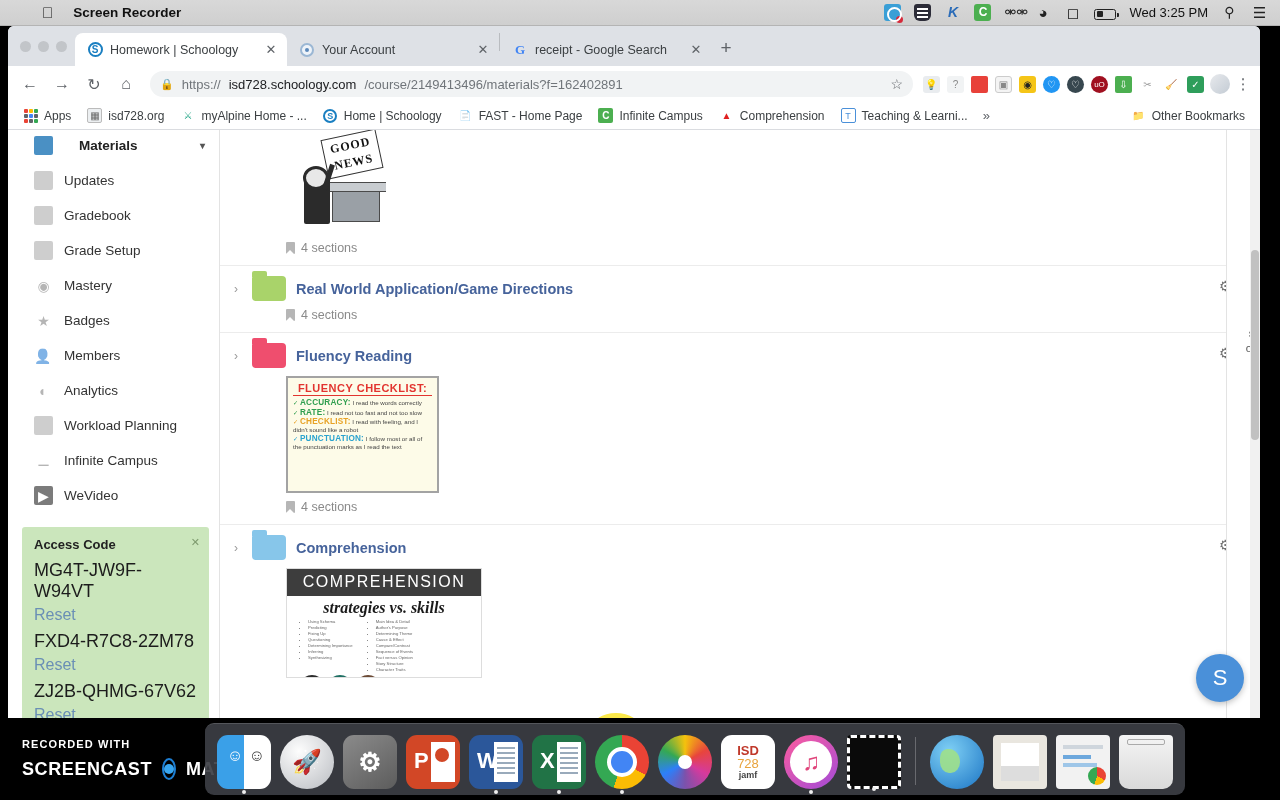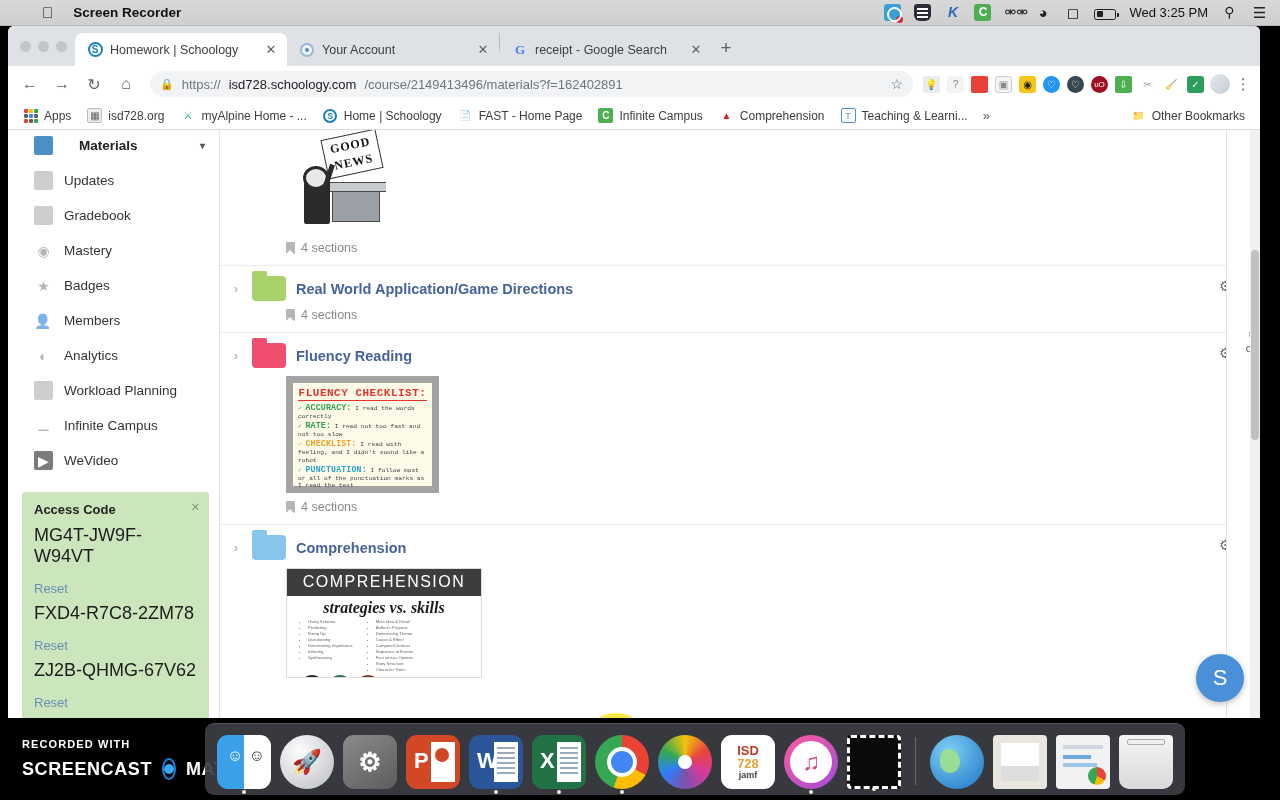--- a/index.html
+++ b/index.html
@@ -117,21 +117,21 @@
   .sb-ic.blue { background:#4a90c4; border-radius:2px; opacity:1; }
   .sb-ic.wevid { background:#6d6d6d; border-radius:2px; opacity:.9; color:#fff; }
 
   .access {
     margin: 14px 10px 0 14px; background: #cbe6bc; border-radius: 3px; padding: 10px 12px 12px 12px;
     position: relative;
   }
   .access h4 { font-size: 13px; color: #222; margin-bottom: 8px; }
   .access .closex { position: absolute; right: 9px; top: 9px; color: #7e9a6e; font-size: 11px; }
   .code { font-size: 18px; color: #1c1c1c; margin-top: 7px; }
-  .reset { font-size: 13px; color: #6a8fb5; margin-top: 14px; }
+  .reset { font-size: 16px; color: #6a8fb5; margin-top: 4px; }
 
   
   .main { flex: 1; position: relative; overflow: hidden; background: #fff; }
   .folder-row { border-bottom: 1px solid #ececec; padding: 10px 24px 10px 10px; position: relative; }
   .folder-head { display: flex; align-items: center; gap: 10px; }
   .arrow { color: #9a9a9a; font-size: 12px; width: 12px; text-align: center; flex: none; }
   .folder-ic { width: 34px; height: 25px; border-radius: 2px 4px 4px 4px; flex: none; position: relative; }
   .folder-ic::before { content: ""; position: absolute; left: 0; top: -5px; width: 15px; height: 6px; border-radius: 2px 2px 0 0; background: inherit; }
   .folder-title { font-size: 14.5px; font-weight: bold; color: #46639b; }
   .folder-desc { font-size: 13px; color: #333; margin: 5px 0 0 56px; }
@@ -146,21 +146,21 @@
   .gn { width: 100px; height: 104px; position: relative; overflow: hidden; }
   .gn-paper{position:absolute;left:38px;top:4px;width:56px;height:40px;background:#fff;border:1.5px solid #333;transform:rotate(-12deg);font-family:"Liberation Serif",serif;}
   .gn-paper span{display:block;text-align:center;font-weight:bold;font-size:12px;color:#111;line-height:13px;letter-spacing:1px;margin-top:4px;}
   .gn-body{position:absolute;left:18px;top:42px;width:26px;height:52px;background:#2b2b2b;border-radius:6px 6px 2px 2px;}
   .gn-head{position:absolute;left:17px;top:36px;width:26px;height:24px;border-radius:50%;background:#e8e8e8;border:3px solid #2b2b2b;}
   .gn-box{position:absolute;left:46px;top:58px;width:48px;height:34px;background:#9aa0a6;border:1.5px solid #4a4a4a;}
   .gn-box::before{content:"";position:absolute;left:-4px;top:-7px;width:56px;height:8px;background:#c8ccd0;border:1.5px solid #4a4a4a;}
   .gn-arm{position:absolute;left:40px;top:34px;width:5px;height:26px;background:#2b2b2b;transform:rotate(18deg);}
 
   
-  .fluency { width: 153px; height: 117px; background: #fdfbe8; border: 7px solid #a3a3a3; padding: 4px 5px; position: relative; font-family: Liberation Mono, monospace; }
+  .fluency { width: 153px; height: 117px; background: #fdfbe8; border: 2px solid #a3a3a3; padding: 4px 5px; position: relative; }
   .fl-title { color: #e2342f; font-size: 11px; font-weight: bold; text-align: center; letter-spacing: .5px; border-bottom: 1.2px solid #e2342f; padding-bottom: 1px; margin-bottom: 3px;}
   .fl-line { font-size: 6.2px; line-height: 7.6px; margin-bottom: 2px; }
   .fl-line b { font-size: 8.2px; letter-spacing: .2px; }
   .fl-a { color: #2f9e4f; } .fl-b { color: #2f9e4f; }
   .fl-c { color: #e8a225; } .fl-d { color: #2aa3cf; }
   .fl-line .det { color: #444; }
 
   
   .compre { width: 196px; height: 110px; background: #fff; border: 1px solid #ddd; overflow: hidden; }
   .cp-band { background: #3d3d3d; color: #fff; text-align: center; font-size: 16px; letter-spacing: 1.5px; padding: 4px 0 5px; font-family:"Liberation Sans",sans-serif; }
@@ -209,21 +209,21 @@
   .d-pref { background: linear-gradient(145deg,#8b8b8b,#5c5c5c); font-size:26px; }
   .d-ppt { background: #d24726; }
   .d-word { background: #2b579a; }
   .d-excel { background: #217346; }
   .d-chrome { border-radius: 50%; background: conic-gradient(#ea4335 0 33%, #fbbc04 33% 55%, #34a853 55% 100%); }
   .d-chrome::after { content:""; position:absolute; left:50%;top:50%;transform:translate(-50%,-50%); width:22px;height:22px;border-radius:50%;background:#4285f4;border:4px solid #fff;}
   .d-photos { border-radius: 50%; background: conic-gradient(#f4c20d,#e8453c,#d53a9d,#7b52ab,#2d7ff9,#34a853,#f4c20d); position:relative;}
   .d-photos::after{content:"";position:absolute;left:50%;top:50%;transform:translate(-50%,-50%);width:14px;height:14px;border-radius:50%;background:#fff;}
   .d-jamf { background: #fff; color: #111; flex-direction: column; gap: 0; }
   .d-jamf .isd { color: #c0392b; font-size: 13px; font-weight: bold; line-height: 13px;}
-  .d-jamf .n728 { color: #e8a33d; font-size: 13px; font-weight: bold; line-height: 13px;}
+  .d-jamf .n728 { color: #e8a33d; font-size: 13px; font-weight: normal; line-height: 13px;}
   .d-jamf .jamf { color: #444; font-size: 9px; line-height: 10px;}
   .d-itunes { border-radius:50%; background: linear-gradient(140deg,#fd5c9e,#a24bd8); }
   .d-itunes::after{content:"";position:absolute;left:50%;top:50%;transform:translate(-50%,-50%);width:42px;height:42px;border-radius:50%;background:#fff;}
   .d-itunes .note{position:relative;z-index:2;color:#e0457b;font-size:24px;}
   .d-grab { background: #0a0a0a; border: 3px dashed #fff; border-radius: 4px; }
   .d-globe { border-radius: 50%; background: radial-gradient(circle at 35% 30%, #7fd0f5, #1b74c4); }
   .d-globe::after{content:"";position:absolute;left:10px;top:14px;width:20px;height:24px;background:#9fe08a;border-radius:40% 60% 50% 50%;opacity:.9;}
   .d-docs { background: #e9e6df; border-radius: 4px; }
   .d-docs::after { content:""; position:absolute; left:8px;top:8px;right:8px;bottom:8px;background:linear-gradient(#fff 0 60%,#ddd 60%);}
   .d-win { background: #f2f2f2; border-radius: 4px; }
@@ -400,20 +400,24 @@
             <span class="caret">▾</span>
           </div>
 
           <div class="sb-item">
             <span class="sb-ic sq"></span>
             <span>Updates</span>
           </div>
           <div class="sb-item">
             <span class="sb-ic sq"></span>
             <span>Gradebook</span>
+          </div>
+          <div class="sb-item">
+            <span class="sb-ic sq"></span>
+            <span>Grade Setup</span>
           </div>
           <div class="sb-item">
             <span class="sb-ic">◉</span>
             <span>Mastery</span>
           </div>
           <div class="sb-item">
             <span class="sb-ic">★</span>
             <span>Badges</span>
           </div>
           <div class="sb-item">

